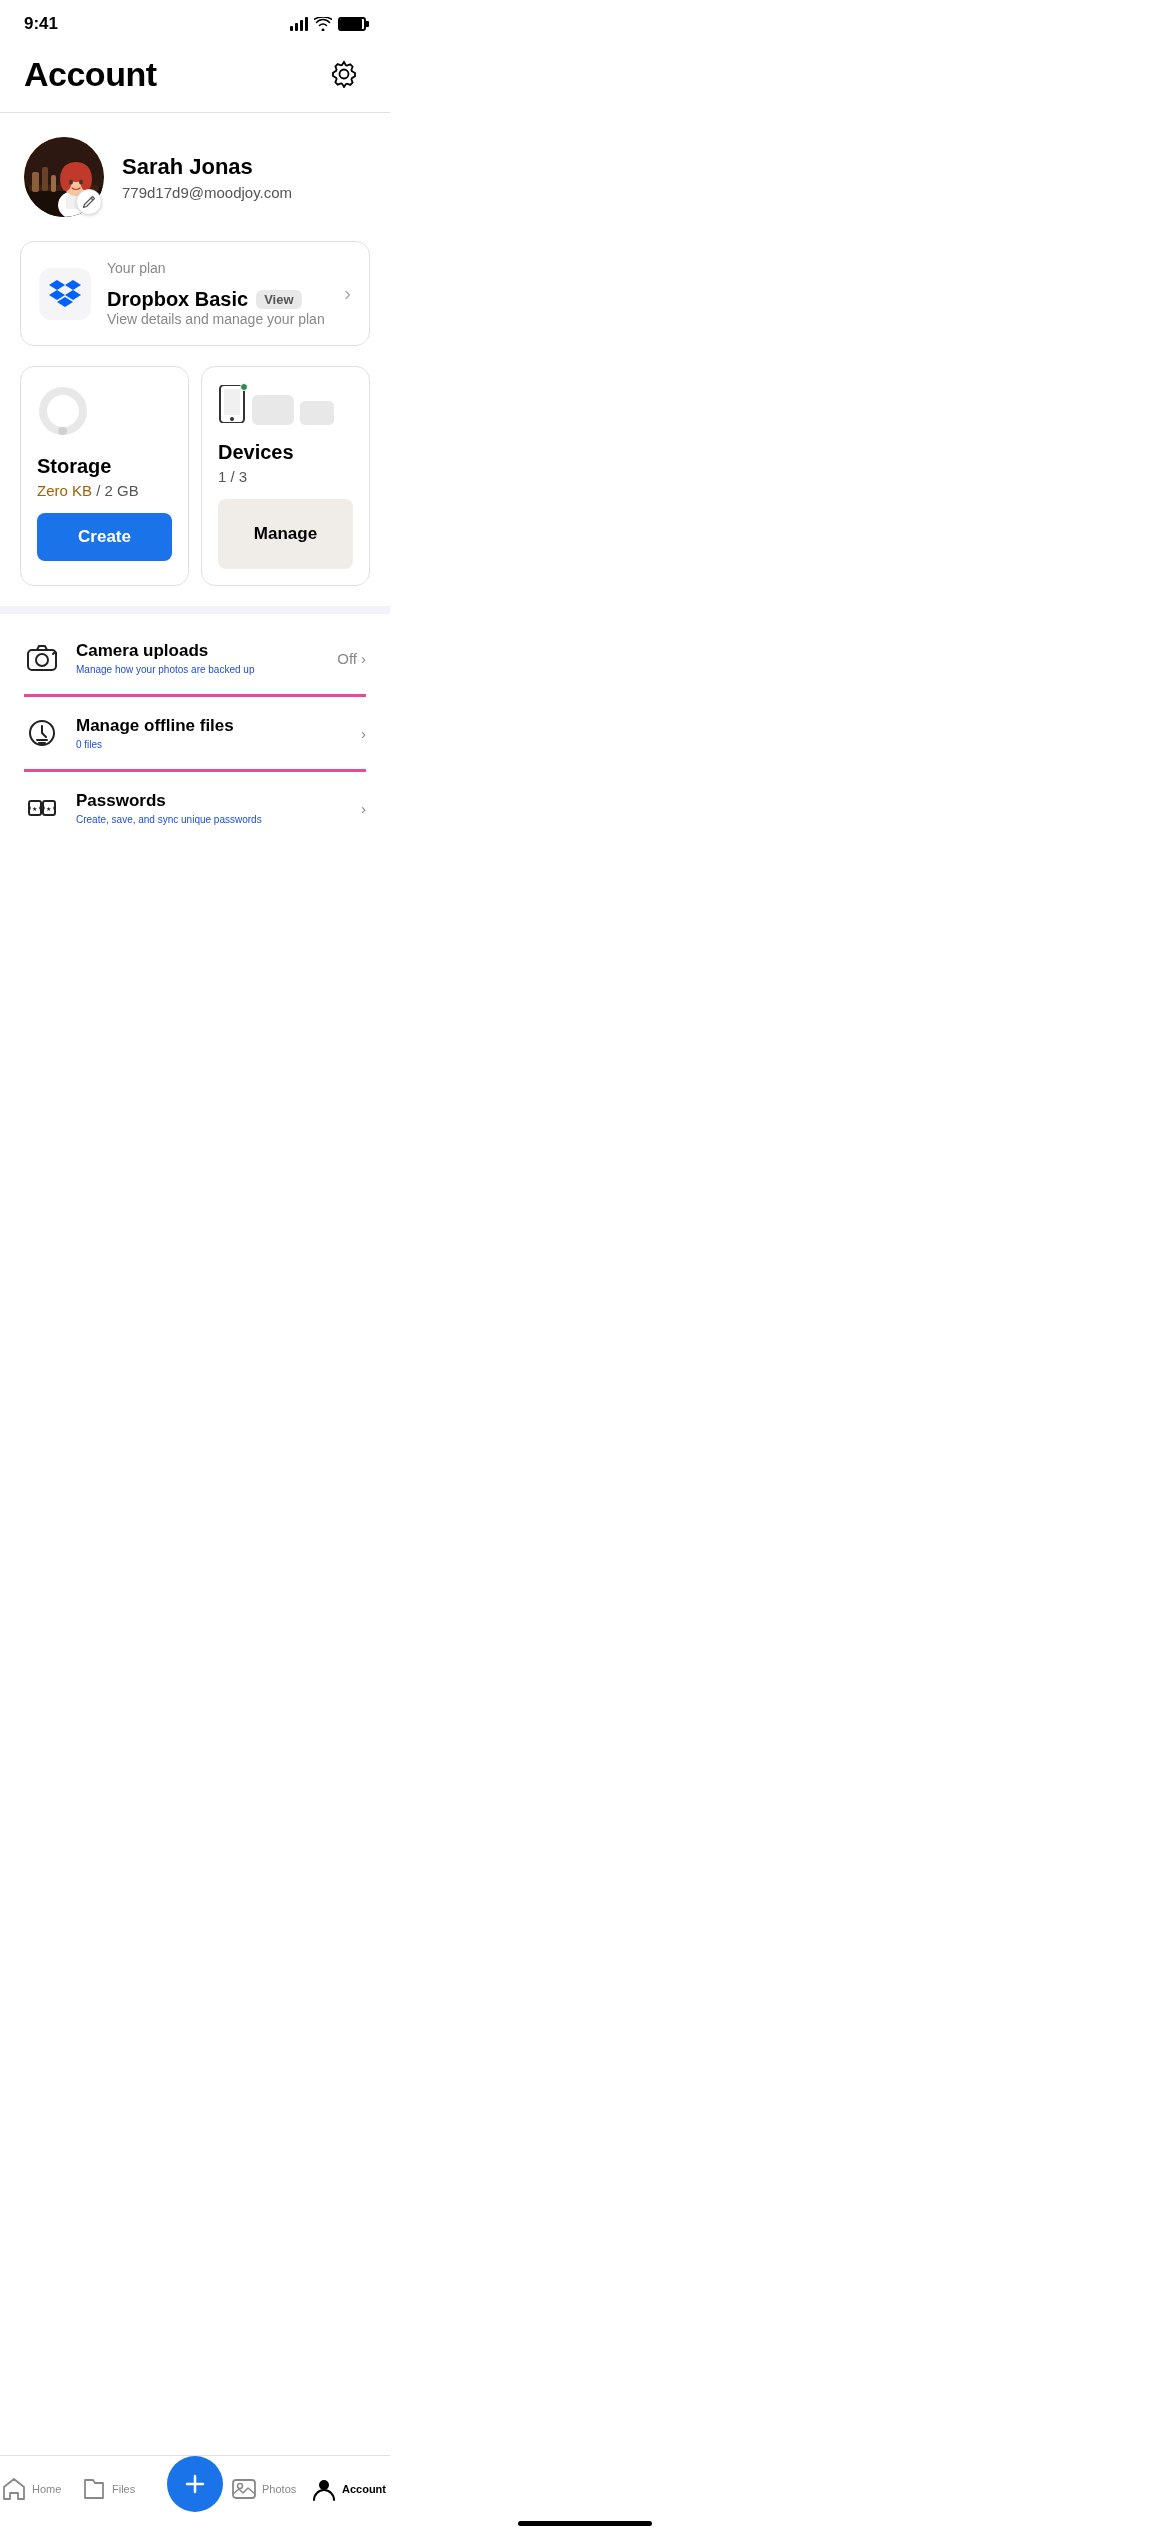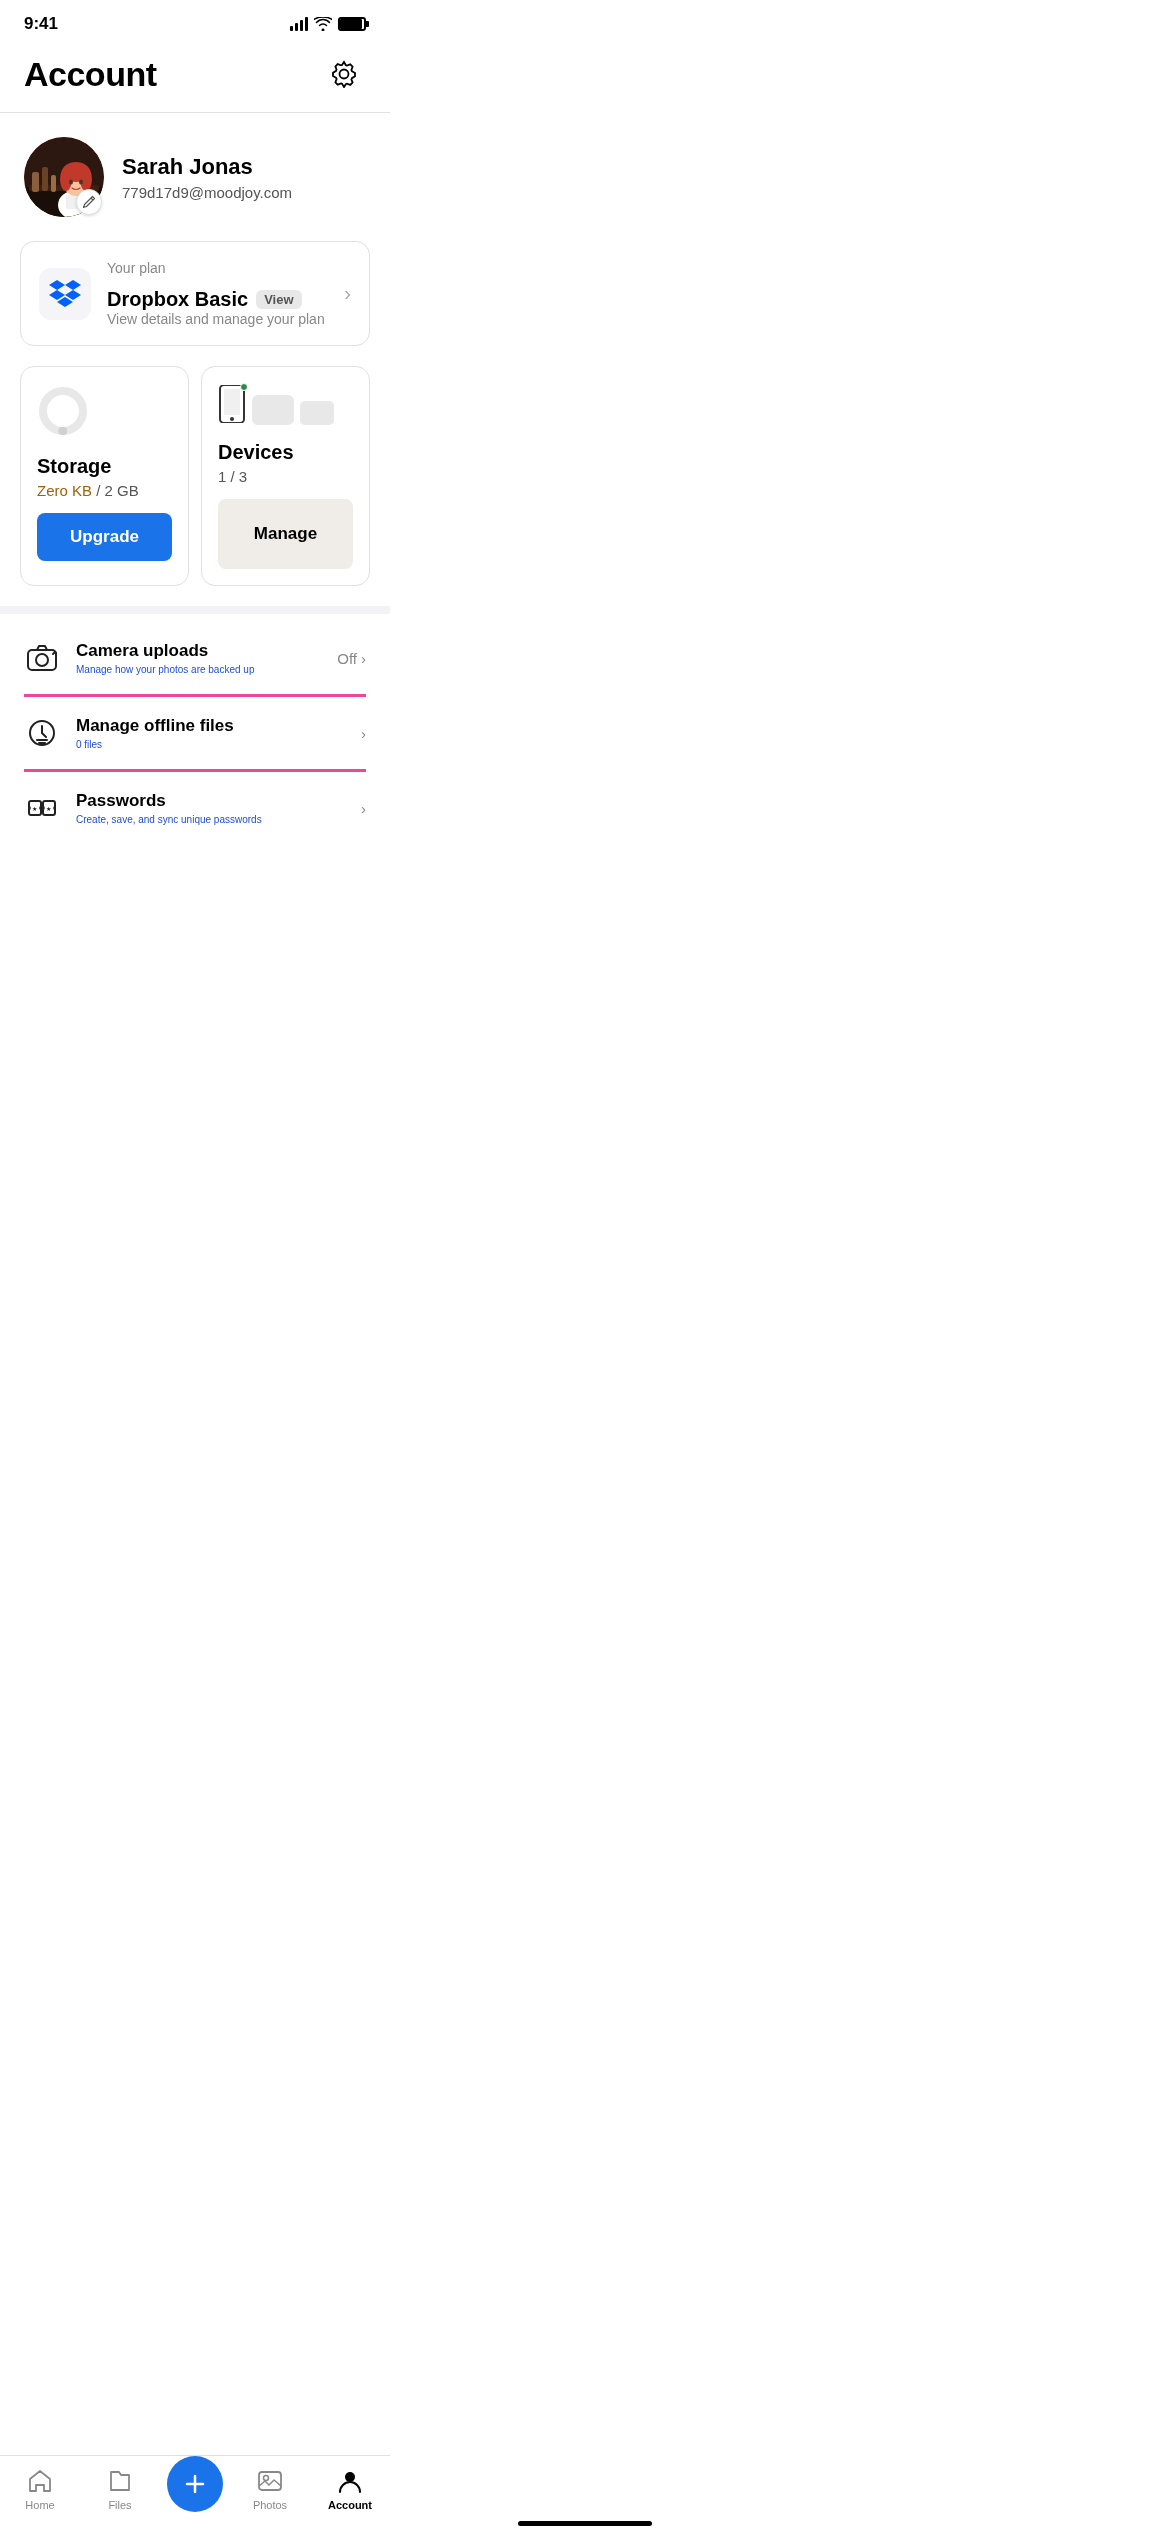--- a/index.html
+++ b/index.html
@@ -358,21 +358,20 @@
       width: 390px;
       background: #fff;
       border-top: 1px solid #e0e0e0;
       display: flex;
       align-items: center;
       justify-content: space-around;
       padding: 10px 0 20px 0;
     }
     .nav-item {
       display: flex;
-      flex-direction: column;
       align-items: center;
       gap: 4px;
       cursor: pointer;
       flex: 1;
     }
     .nav-icon {
       width: 28px;
       height: 28px;
       display: flex;
       align-items: center;
@@ -526,21 +525,21 @@
           <circle cx="26" cy="26" r="20" fill="none" stroke="#e8e8e8" stroke-width="8"></circle>
           <circle cx="26" cy="26" r="20" fill="none" stroke="#d0d0d0" stroke-width="8" stroke-dasharray="1 125" stroke-dashoffset="-31" stroke-linecap="round"></circle>
         </svg>
       </div>
       <div class="card-title">Storage</div>
       <div class="card-subtitle">
         <span class="highlight">Zero KB</span>
         <span> / </span>
         <span>2 GB</span>
       </div>
-      <button class="upgrade-btn">Upgrade</button>
+      <button class="upgrade-btn">Create</button>
     </div>
 
     <div class="card">
       <div class="card-icon-area">
         <div class="devices-icons">
 
           <div class="device-icon">
             <svg width="28" height="38" viewBox="0 0 28 38">
               <rect x="2" y="0" width="24" height="38" rx="4" fill="none" stroke="#333" stroke-width="2"></rect>
               <rect x="6" y="4" width="16" height="26" rx="1" fill="#f0f0f0"></rect>

